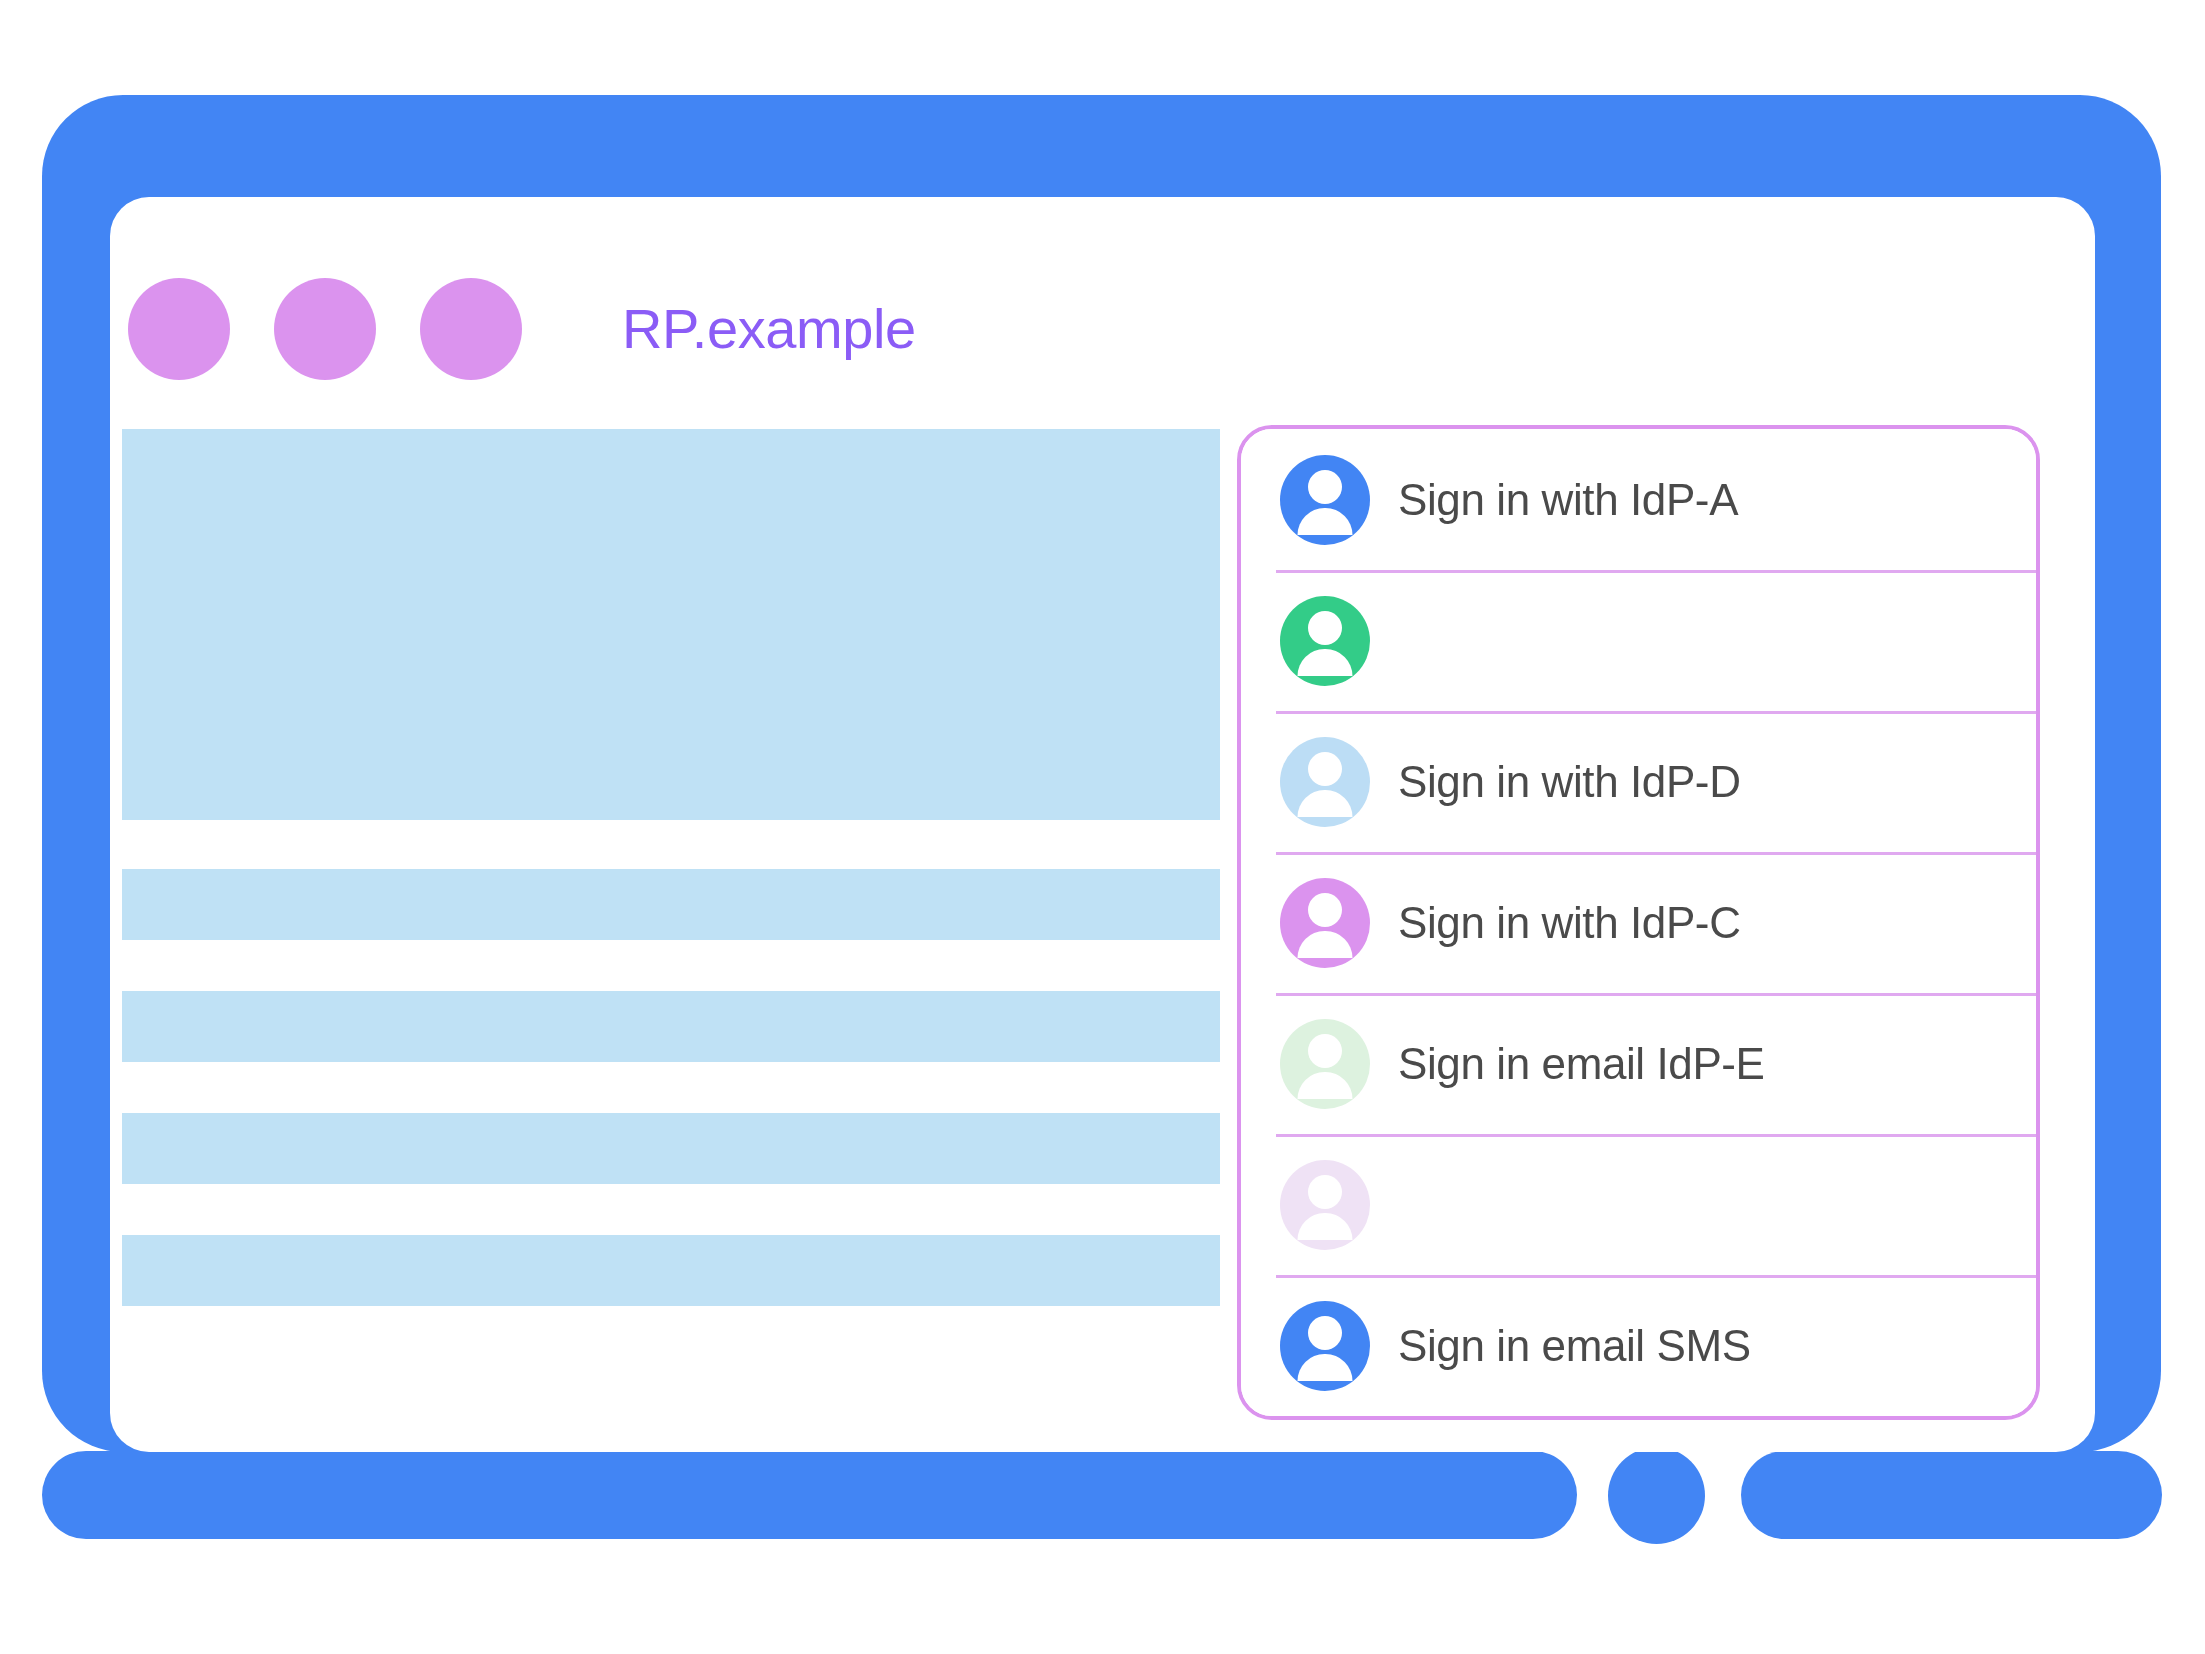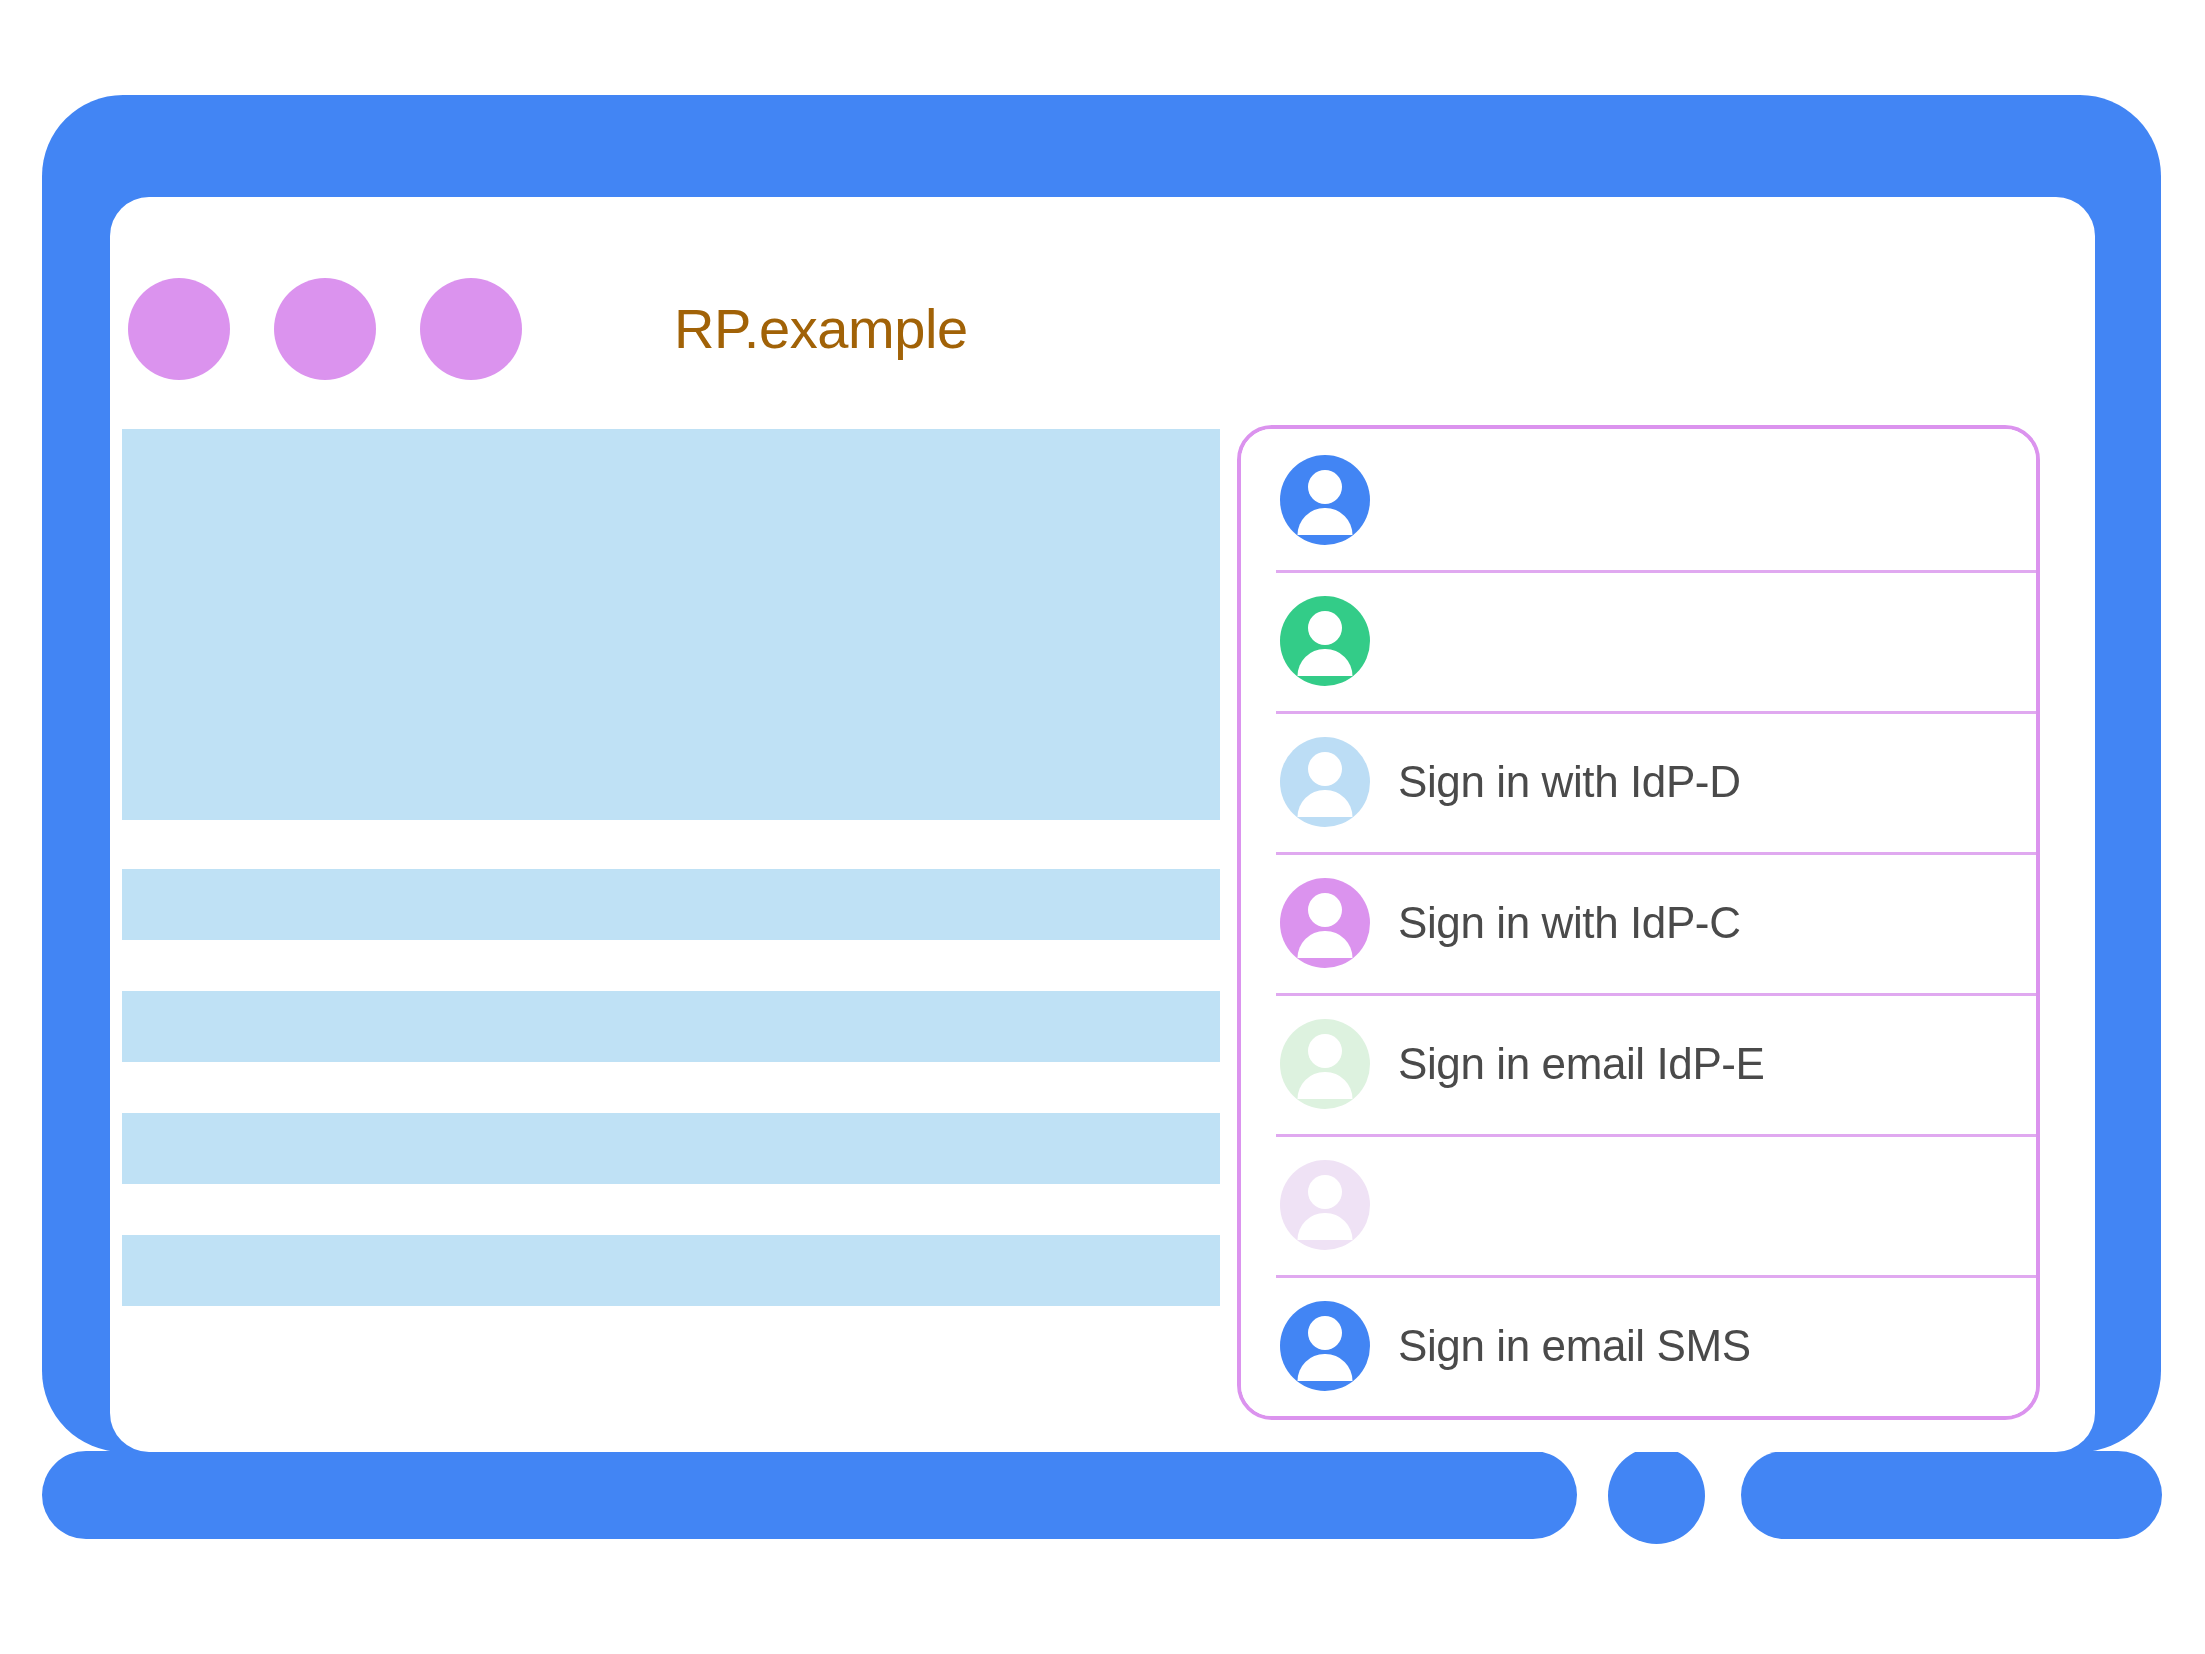--- a/index.html
+++ b/index.html
@@ -80,24 +80,24 @@
     gap: 44px;
   }
   .dot {
     width: 102px;
     height: 102px;
     border-radius: 50%;
     background: #DB93EE;
   }
   .site-title {
     position: absolute;
-    left: 564px;
+    left: 512px;
     top: 88px;
     font-size: 56px;
-    color: #a16207;
+    color: #8b5cf6;
     letter-spacing: -0.4px;
     white-space: nowrap;
     line-height: 88px;
   }
 
   
   .page-content {
     position: absolute;
     left: 12.4px;
     top: 232px;
@@ -212,20 +212,21 @@
     </div>
 
     <div class="chooser">
       <div class="chooser-list">
 
         <div class="chooser-row">
           <div class="avatar" style="background:#4285F4">
             <div class="head"></div>
               <div class="body"></div>
           </div>
+          <span class="row-label">Sign in with IdP-A</span>
         </div>
 
         <div class="chooser-row">
           <div class="avatar" style="background:#33CC88">
             <div class="head"></div>
               <div class="body"></div>
           </div>
         </div>
 
         <div class="chooser-row">

